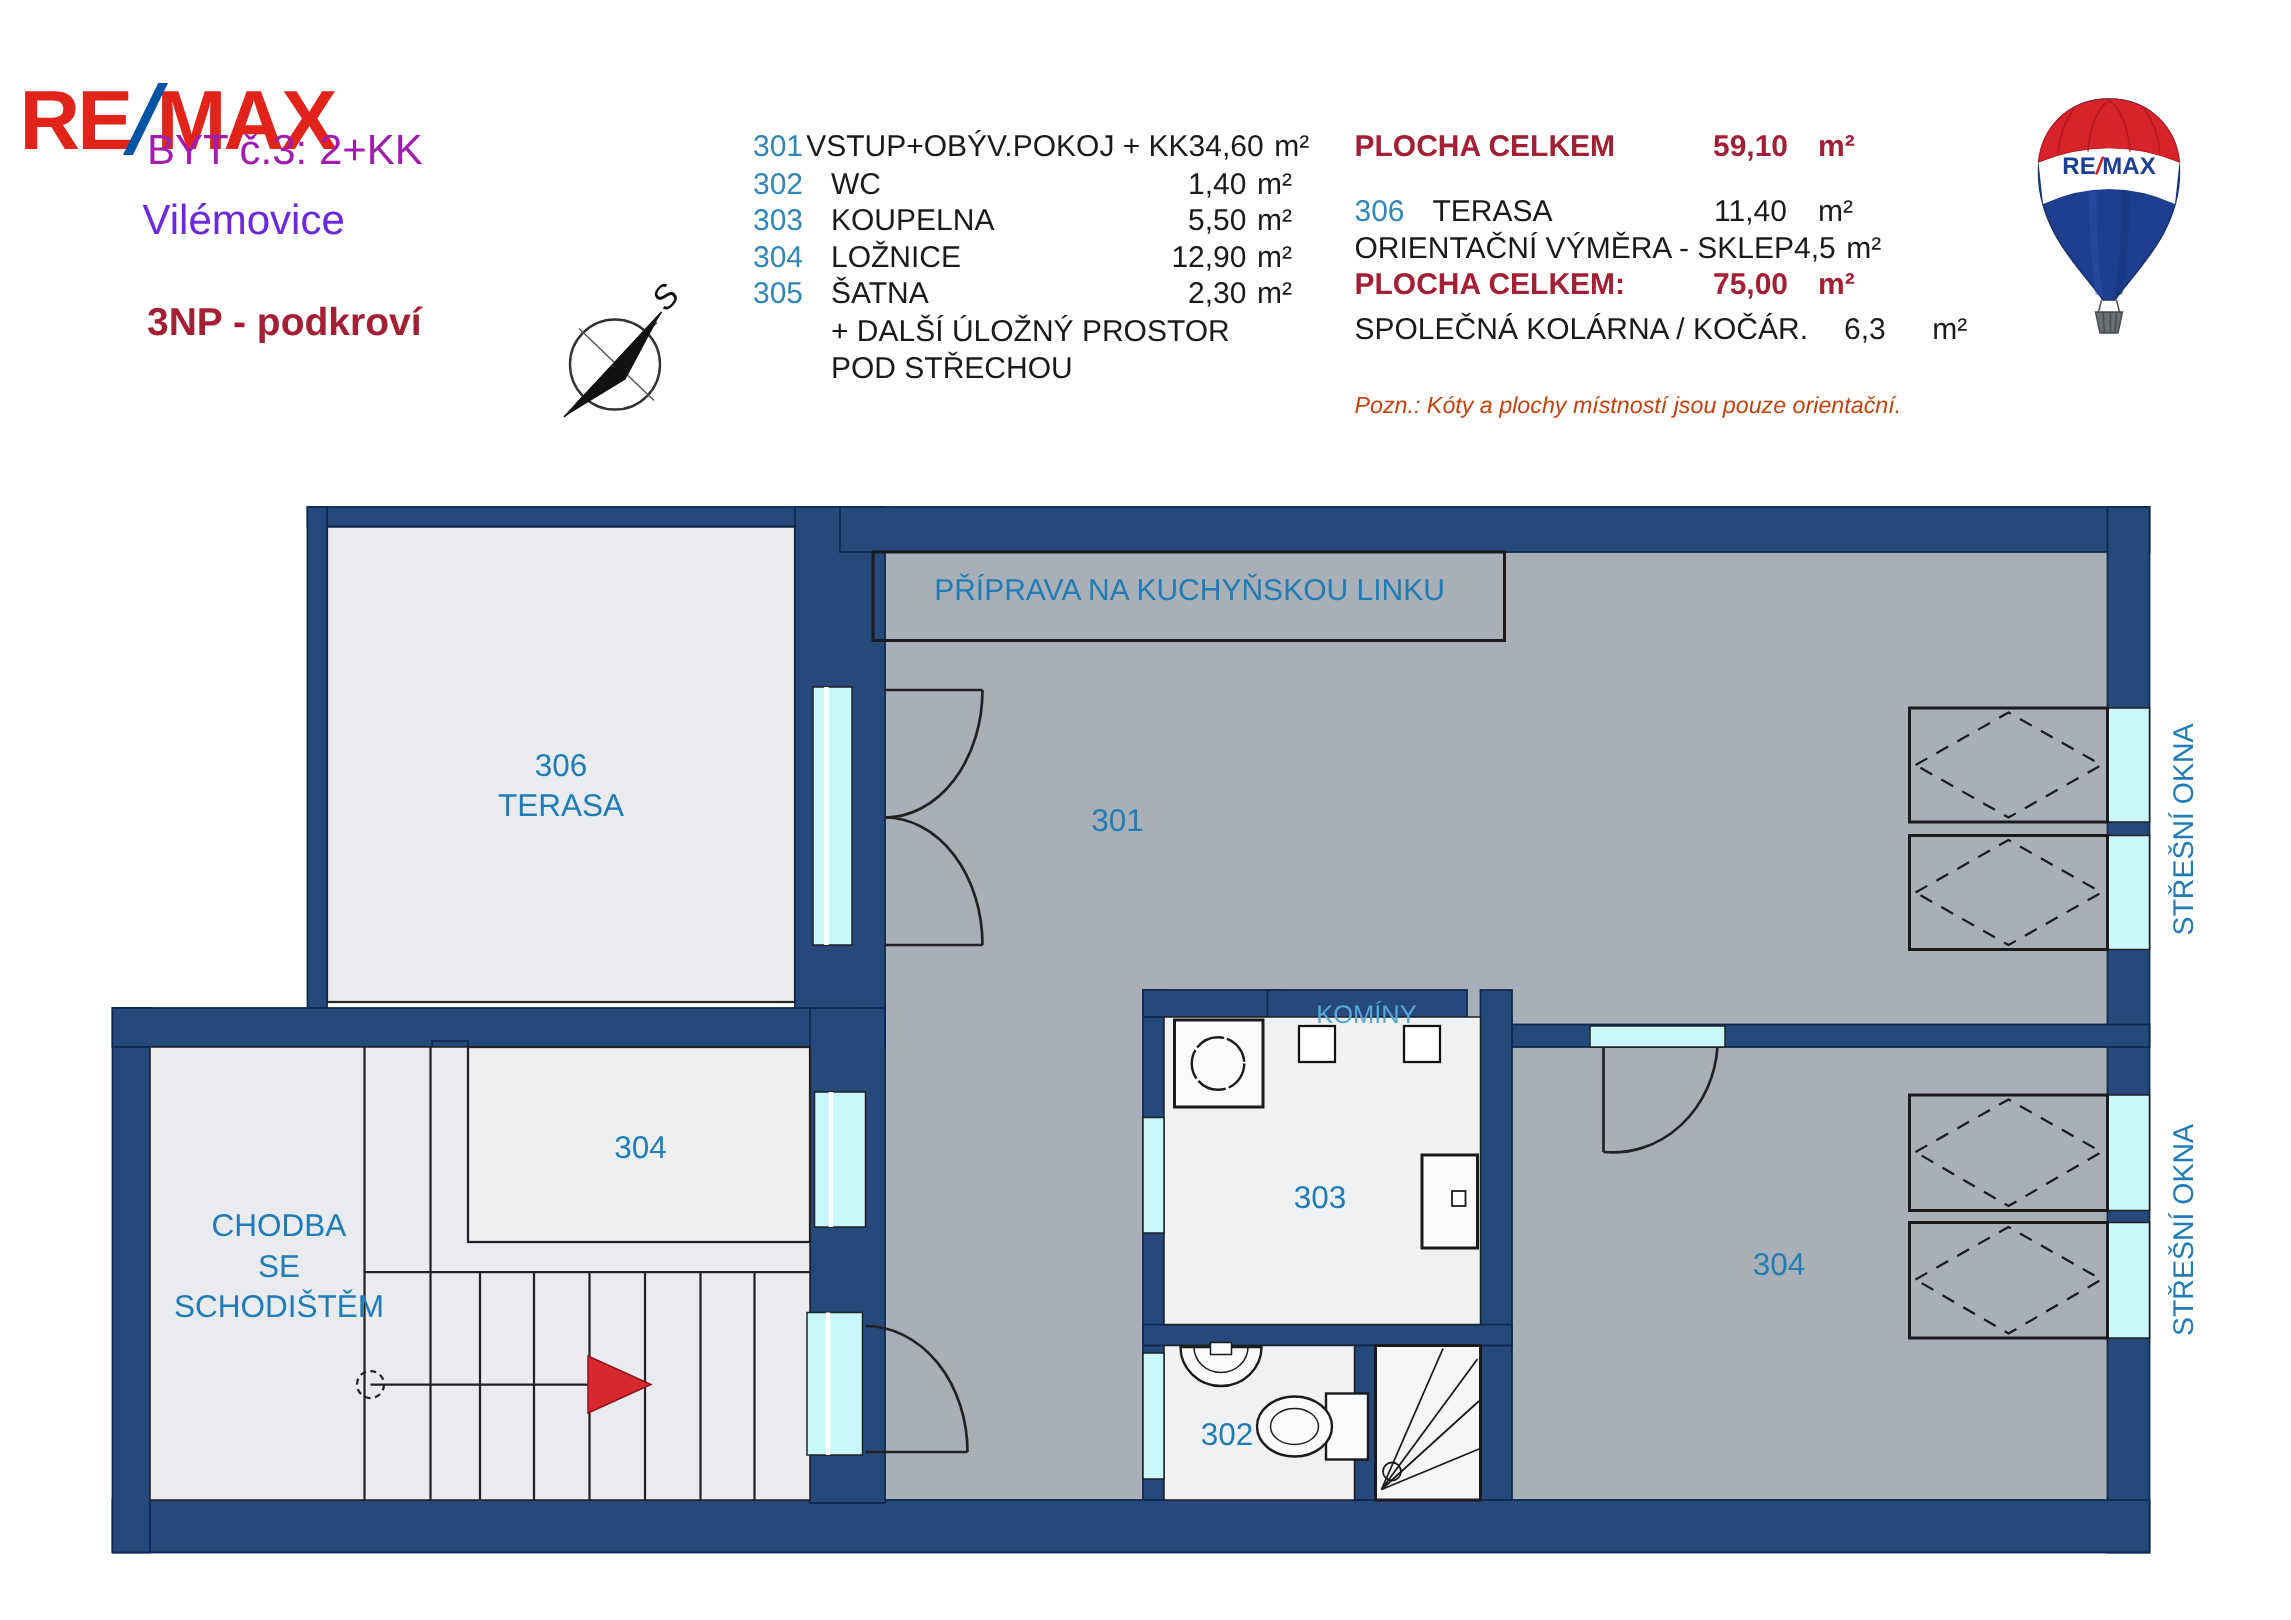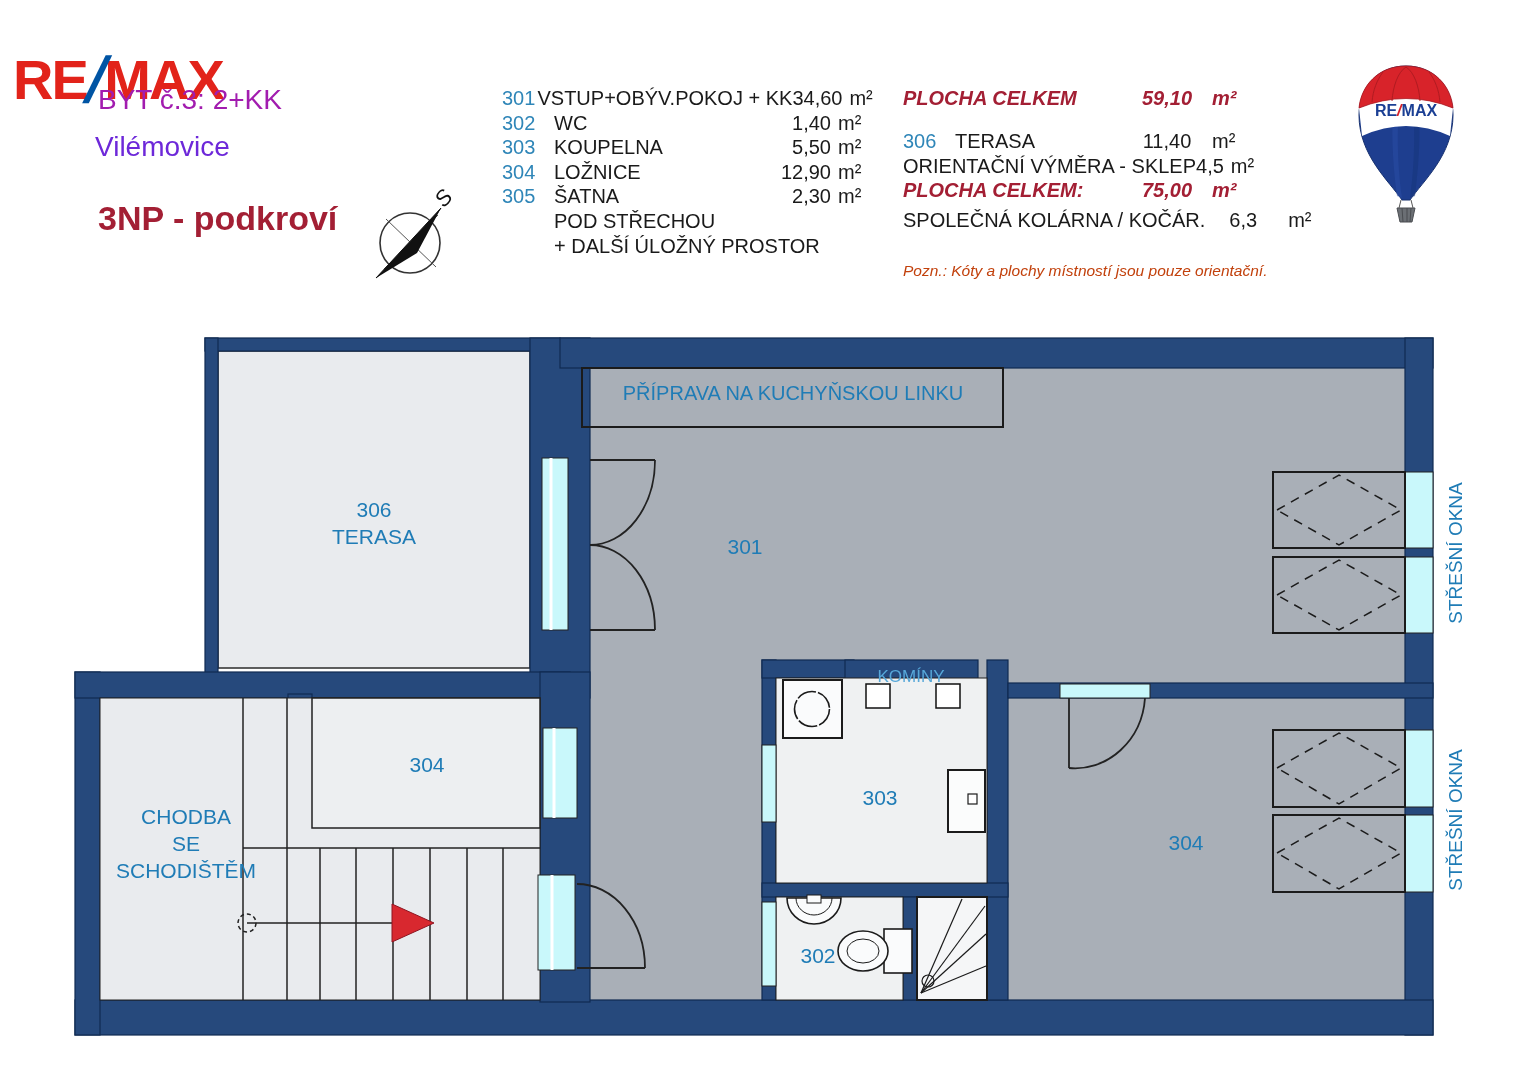--- a/index.html
+++ b/index.html
@@ -6,39 +6,39 @@
   .canvas{position:relative;width:1527px;height:1080px;background:#fff;overflow:hidden;
           font-family:"Liberation Sans",sans-serif;color:#1a1a1a;}
   .abs{position:absolute;}
 
   
   .logo{left:13px;top:52px;font-size:56px;font-weight:bold;letter-spacing:-2px;line-height:1;}
   .logo .re,.logo .max{color:#e2231a;}
   .logo .slash{color:#0054a4;display:inline-block;transform:skewX(-18deg) scaleY(1.15);font-weight:bold;padding:0 2px;}
   .unit-title{left:98px;top:84px;font-size:28px;font-weight:normal;color:#a21caf;letter-spacing:0;}
   .location{left:95px;top:131px;font-size:28px;color:#6d28d9;}
-  .floor{left:98px;top:199px;font-size:34px;font-weight:bold;color:#a31f34;}
+  .floor{left:98px;top:199px;font-size:26px;font-weight:bold;color:#a31f34;}
 
   
   .legend{left:502px;top:86px;width:372px;font-size:20px;line-height:24.6px;}
   .lrow{display:flex;}
   .lnum{width:52px;color:#2f86b8;}
   .lname{flex:1;white-space:nowrap;}
   .lval{width:70px;text-align:right;}
   .lunit{width:36px;padding-left:7px;}
   .lextra{padding-left:52px;white-space:nowrap;}
 
   
   .summary{left:903px;top:86px;width:345px;font-size:20px;line-height:24.4px;}
   .srow{display:flex;}
   .sname{flex:1;white-space:nowrap;}
   .snum{color:#2f86b8;width:52px;}
   .sval{width:76px;text-align:center;}
   .sunit{width:36px;padding-left:7px;}
-  .dark-red{color:#a31f34;font-weight:bold;font-style:italic;}
+  .dark-red{color:#a31f34;font-weight:bold;}
   .sub{word-spacing:7px;}
   .gap{height:19px;}
   .note{left:903px;top:262px;font-size:15.5px;font-style:italic;color:#c2410c;white-space:nowrap;}
 
   svg text{font-family:"Liberation Sans",sans-serif;}
   .plbl{fill:#1f7cb6;font-size:21px;text-anchor:middle;}
   .kitch{fill:#1f7cb6;font-size:20px;text-anchor:middle;}
   .komin{fill:#57a8d9;font-size:17px;text-anchor:middle;}
   .roofl{fill:#1f7cb6;font-size:19px;text-anchor:middle;}
 </style>
@@ -87,22 +87,22 @@
       <span class="lname">LOŽNICE</span>
       <span class="lval">12,90</span>
       <span class="lunit">m²</span>
     </div>
     <div class="lrow">
       <span class="lnum">305</span>
       <span class="lname">ŠATNA</span>
       <span class="lval">2,30</span>
       <span class="lunit">m²</span>
     </div>
+    <div class="lextra">+ DALŠÍ ÚLOŽNÝ PROSTOR</div>
     <div class="lextra">POD STŘECHOU</div>
-    <div class="lextra">+ DALŠÍ ÚLOŽNÝ PROSTOR</div>
   </div>
 
   <div class="abs summary">
     <div class="srow dark-red">
       <span class="sname">PLOCHA CELKEM</span>
       <span class="sval">59,10</span>
       <span class="sunit">m²</span>
     </div>
     <div class="gap"></div>
     <div class="srow">

